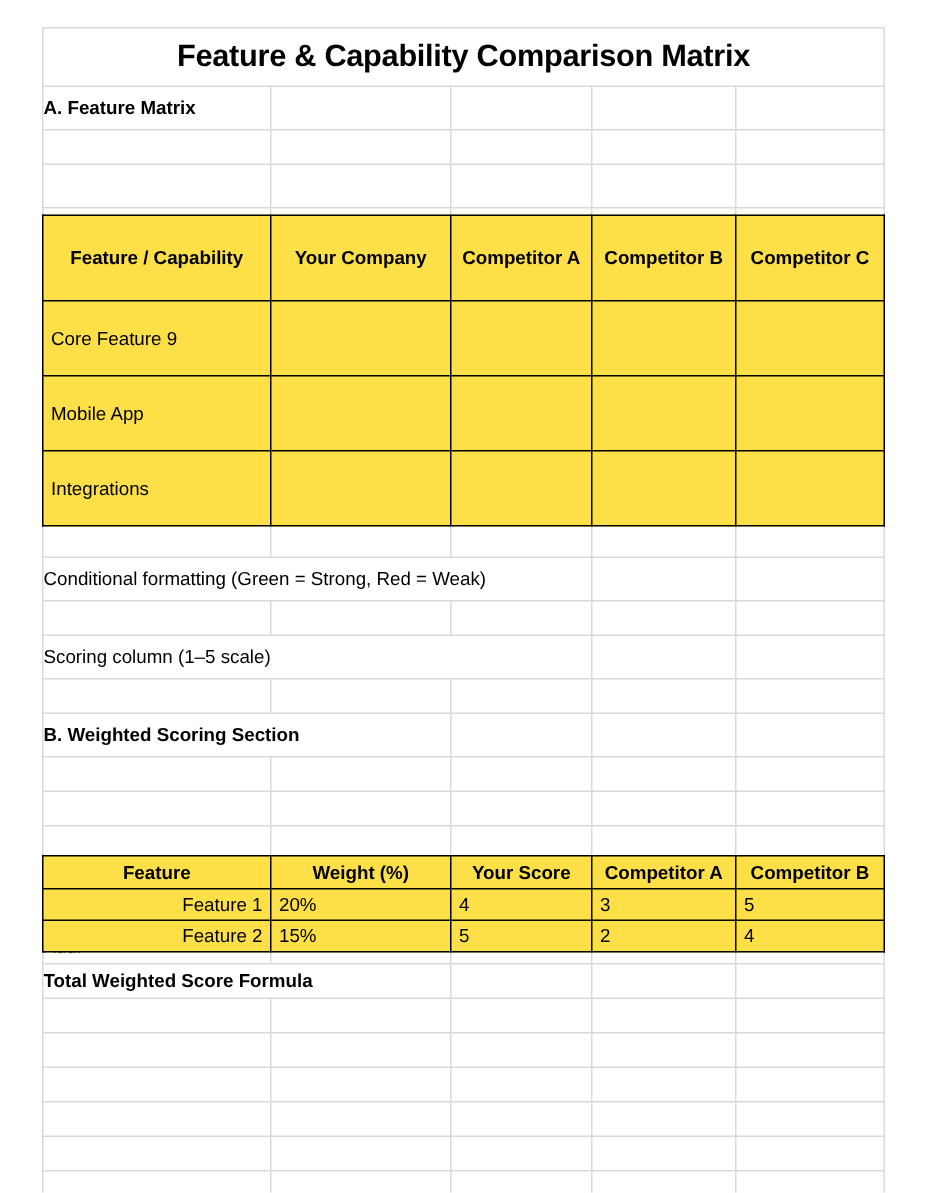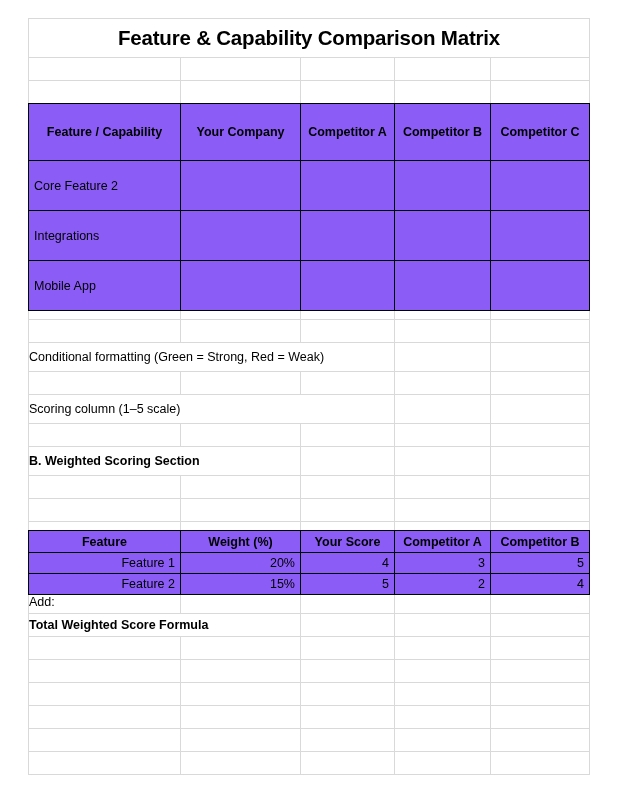--- a/index.html
+++ b/index.html
@@ -65,22 +65,23 @@
   .bold { font-weight: bold; }
   .h28 td { height: 28px; }
   .h26 td { height: 26px; }
   .h22 td { height: 22px; }
 
   
   .btable {
     position: absolute;
     border-collapse: collapse;
     table-layout: fixed;
-    background: #8b5cf6;
+    background: #fde047;
     font-size: 12.5px;
+    margin-top: 40px;
   }
   .btable td, .btable th {
     border: 1.6px solid #000000;
     padding: 0 5px;
     vertical-align: middle;
     font-weight: normal;
     white-space: nowrap;
     overflow: hidden;
   }
   .btable th {
@@ -111,40 +112,47 @@
     top: 530px;
     width: 561px;
   }
   #scoring-table col.sc1 { width: 152px; }
   #scoring-table col.sc2 { width: 120px; }
   #scoring-table col.sc3 { width: 94px; }
   #scoring-table col.sc4 { width: 96px; }
   #scoring-table col.sc5 { width: 99px; }
   #scoring-table th { height: 21px; }
   #scoring-table td { height: 20px; }
-  #scoring-table td.num { text-align: right; }
+  #scoring-table td.num { text-align: left; }
   #scoring-table td.lbl { text-align: right; }
 </style>
 </head>
 <body>
 
 <table class="sheet">
   <colgroup>
     <col class="c1">
       <col class="c2">
       <col class="c3">
       <col class="c4">
       <col class="c5">
   </colgroup>
   <tbody>
 
     <tr class="title-row">
       <td colspan="5" class="cell-pad">Feature &amp; Capability Comparison Matrix</td>
     </tr>
 
+    <tr class="section-head-row">
+      <td class="cell-pad section-head">A. Feature Matrix</td>
+      <td></td>
+      <td></td>
+      <td></td>
+      <td></td>
+    </tr>
 
     <tr class="h22">
         <td></td>
         <td></td>
         <td></td>
         <td></td>
         <td></td>
       </tr>
     <tr class="h28">
         <td></td>
@@ -360,35 +368,35 @@
     <tr>
       <th>Feature / Capability</th>
       <th>Your Company</th>
       <th>Competitor A</th>
       <th>Competitor B</th>
       <th>Competitor C</th>
     </tr>
   </thead>
   <tbody>
     <tr class="tall">
-      <td class="flabel">Core Feature 2</td>
+      <td class="flabel">Core Feature 9</td>
+      <td class="mark"></td>
+      <td class="mark"></td>
+      <td class="mark"></td>
+      <td class="mark"></td>
+    </tr>
+    <tr class="tall">
+      <td class="flabel">Mobile App</td>
       <td class="mark"></td>
       <td class="mark"></td>
       <td class="mark"></td>
       <td class="mark"></td>
     </tr>
     <tr class="tall">
       <td class="flabel">Integrations</td>
-      <td class="mark"></td>
-      <td class="mark"></td>
-      <td class="mark"></td>
-      <td class="mark"></td>
-    </tr>
-    <tr class="tall">
-      <td class="flabel">Mobile App</td>
       <td class="mark"></td>
       <td class="mark"></td>
       <td class="mark"></td>
       <td class="mark"></td>
     </tr>
   </tbody>
 </table>
 
 <table class="btable" id="scoring-table">
   <colgroup>

